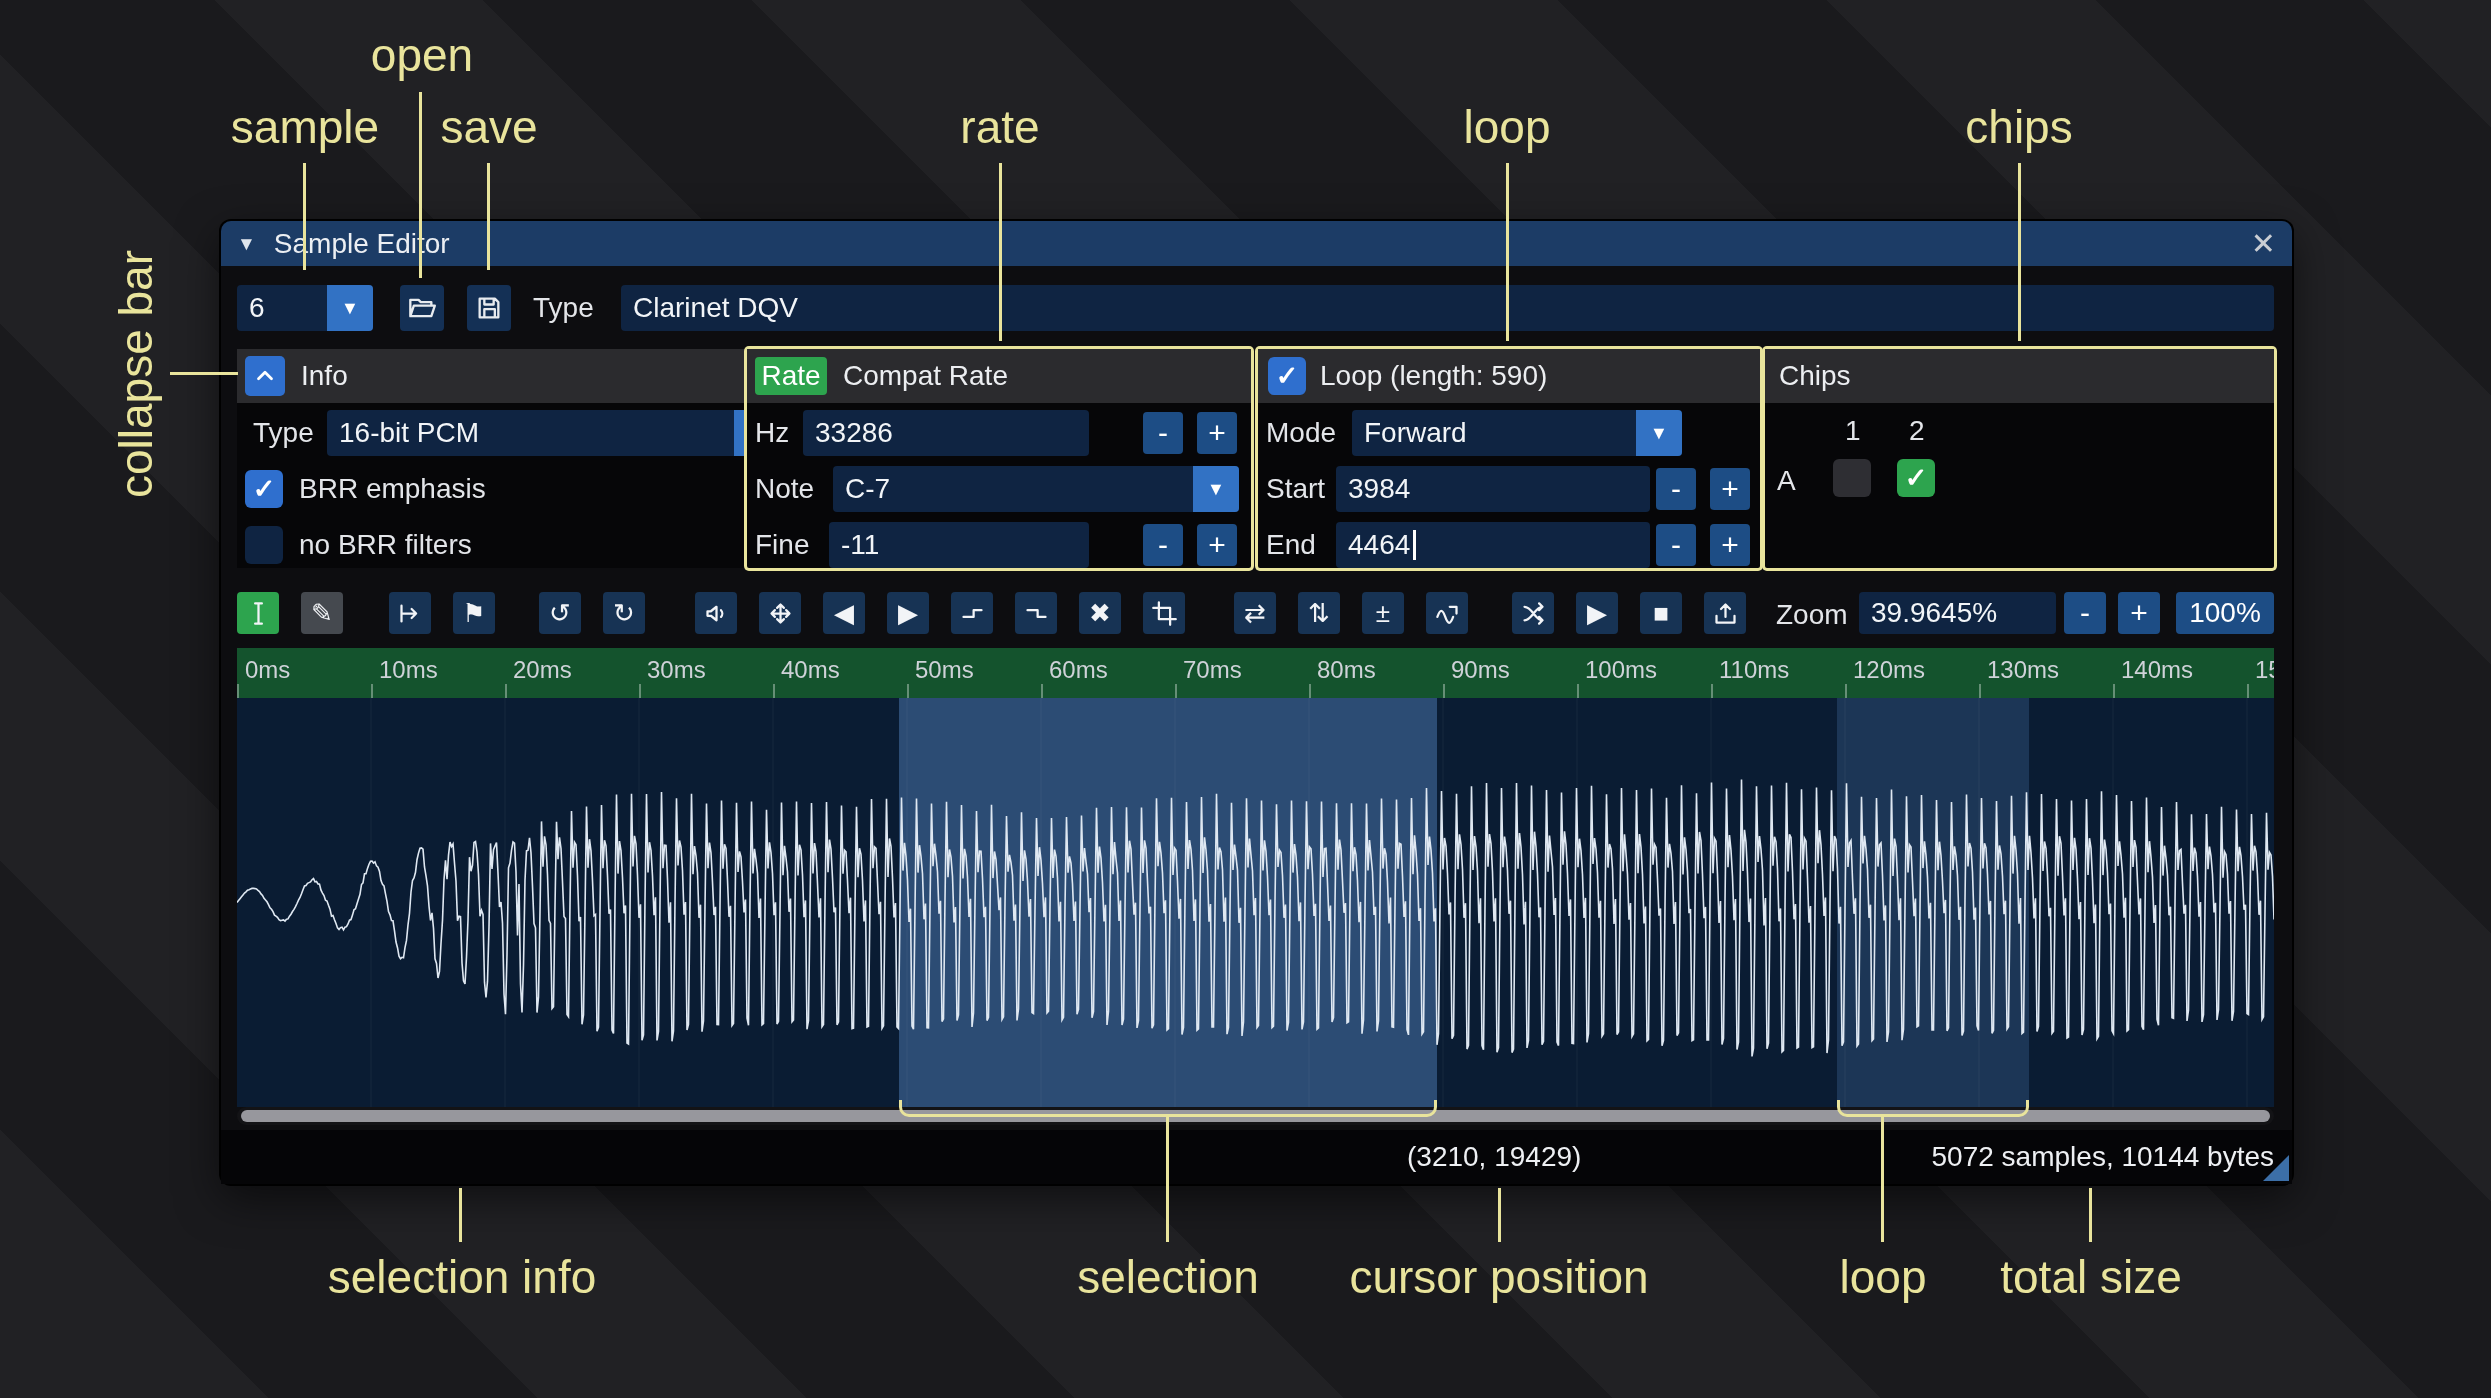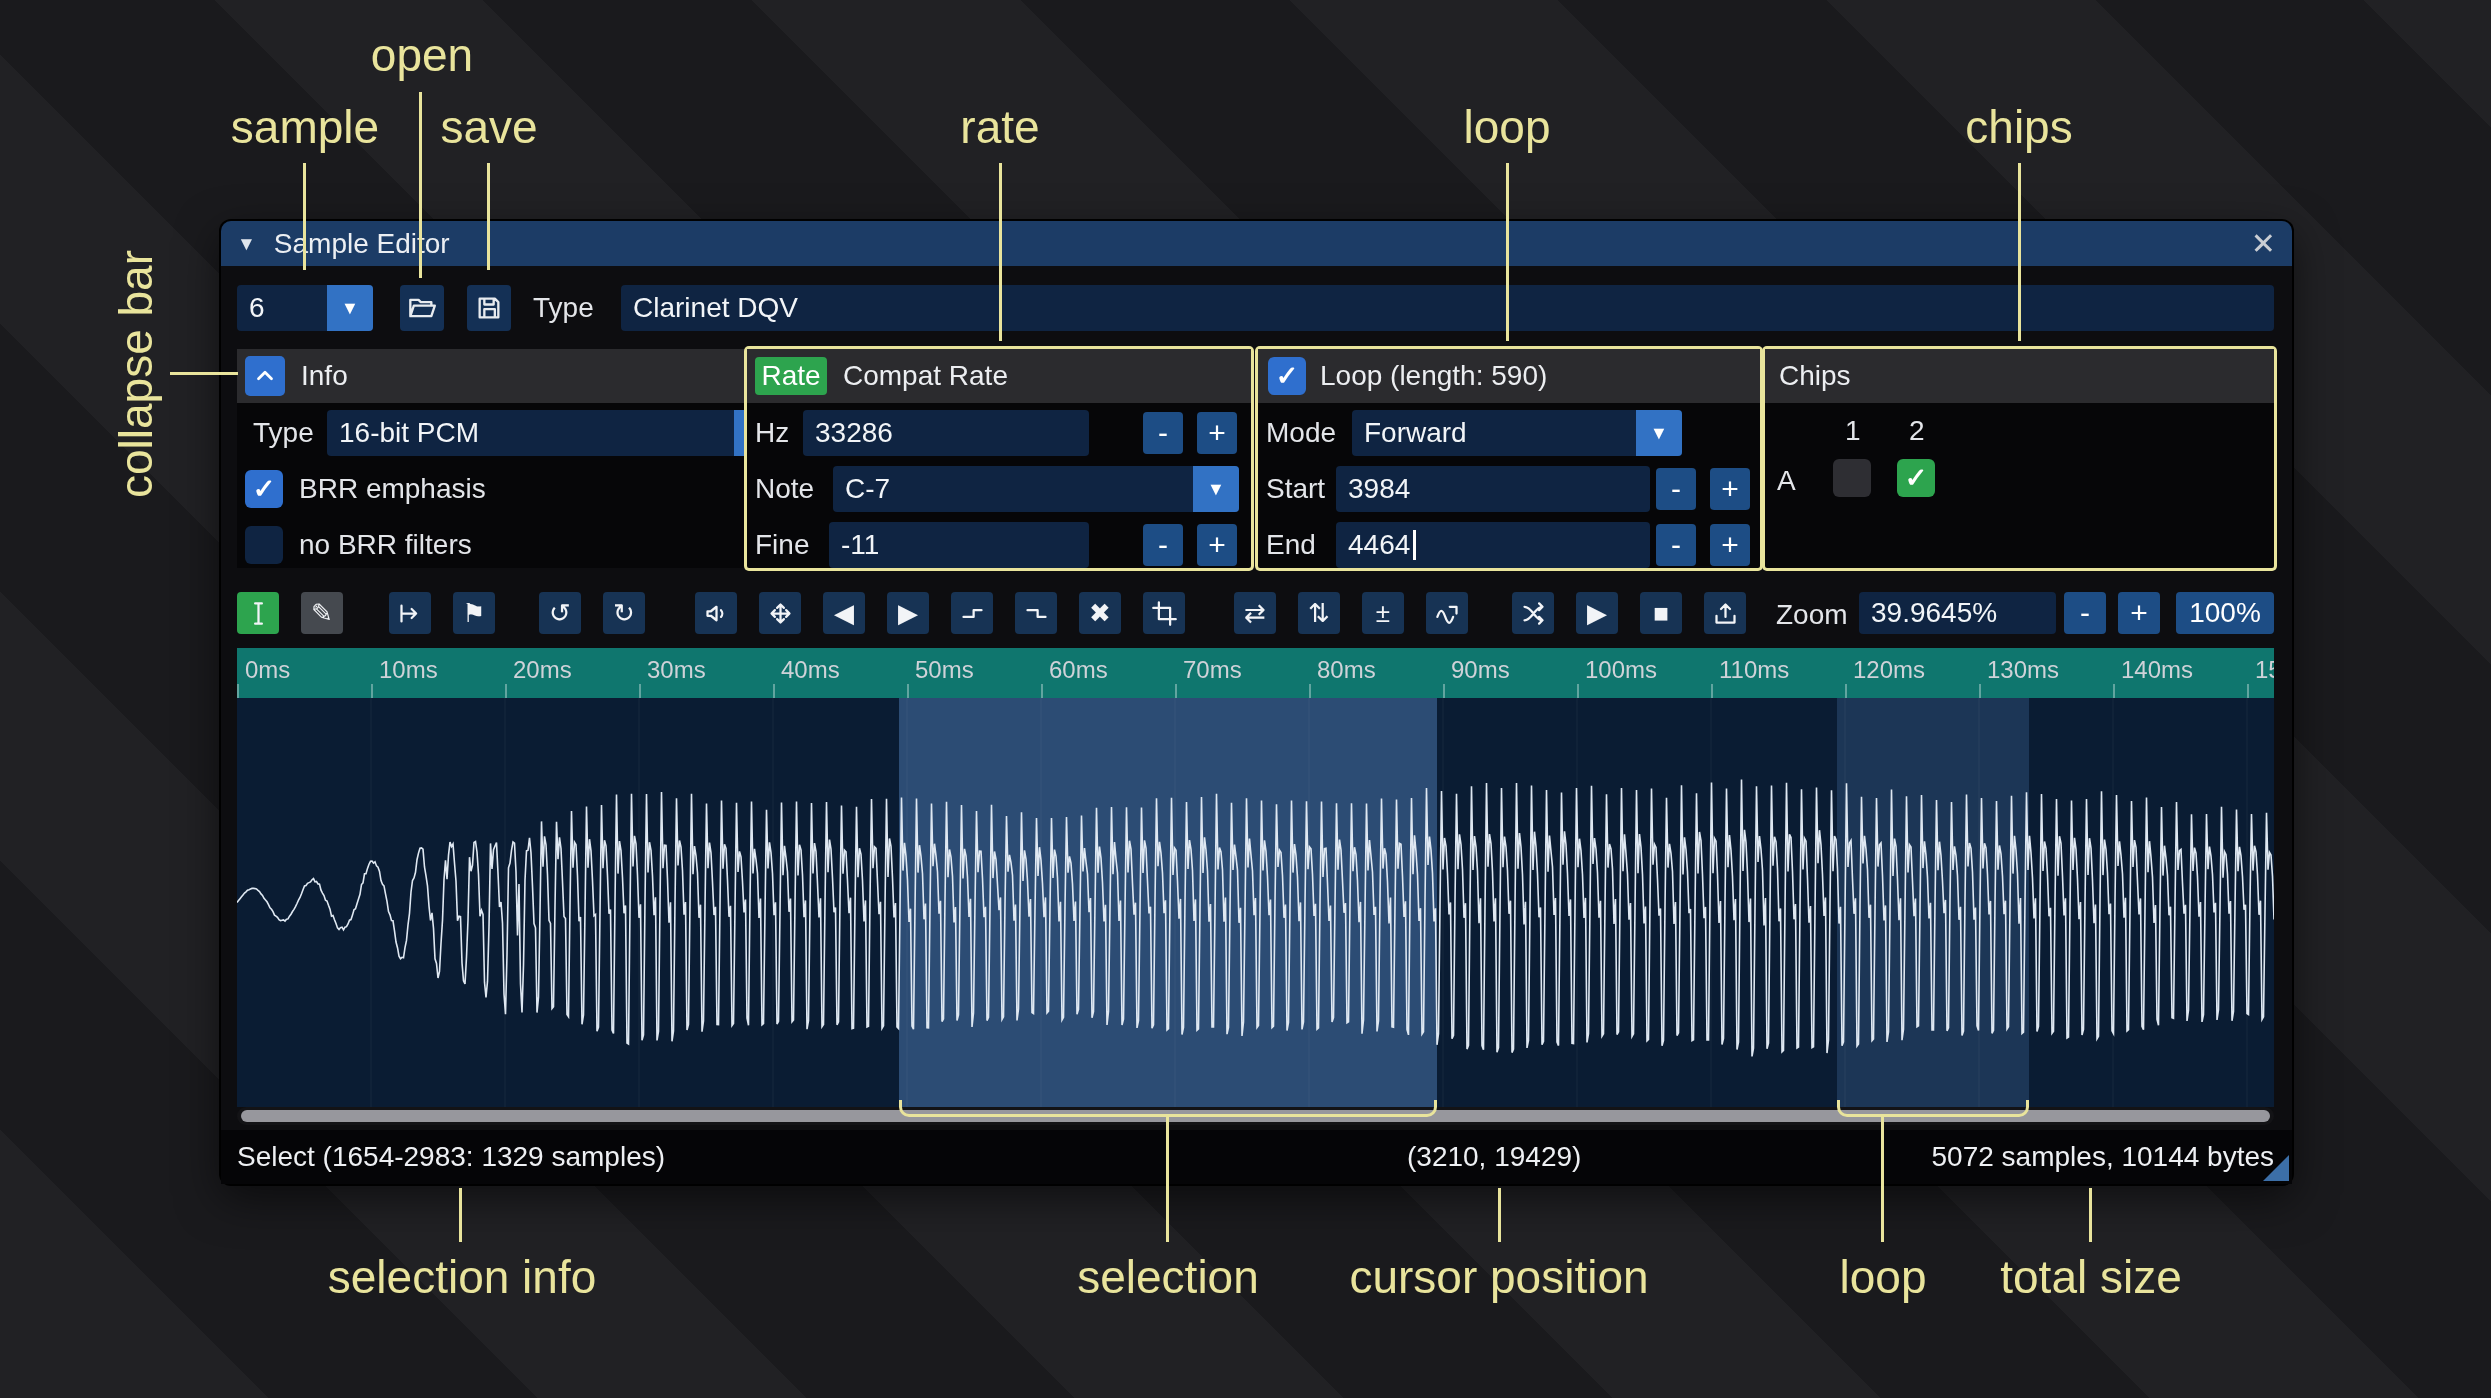--- a/index.html
+++ b/index.html
@@ -42,21 +42,21 @@
   .cb.blue{background:#2f6fce;}
   .cb.green{background:#2da44e;}
   .cb.on::after{content:"✓";color:#fff;font-size:27px;font-weight:bold;display:flex;align-items:center;justify-content:center;height:100%;}
   .tbtn{position:absolute;top:371px;width:42px;height:42px;background:#173354;border-radius:4px;
         display:flex;align-items:center;justify-content:center;}
   .tbtn.active{background:#2da44e;}
   .tbtn.gray{background:#45494f;}
   .tbtn svg{width:27px;height:27px;}
   .tbtn path{stroke:#f2f4f7;stroke-width:2;fill:none;stroke-linecap:round;stroke-linejoin:round;}
   .tglyph{color:#f2f4f7;font-size:26px;line-height:1;}
-  .ruler{background:#0f766e;overflow:hidden;color:#cfd2d8;font-size:24px;}
+  .ruler{background:#14532d;overflow:hidden;color:#cfd2d8;font-size:24px;}
   .rlabel{position:absolute;top:8px;white-space:nowrap;}
   .rtick{position:absolute;bottom:0;width:2px;height:14px;background:rgba(255,255,255,0.35);}
   .wavewrap{background:#0a1c33;overflow:hidden;}
   .scroll{background:#131316;border-radius:9px;}
   .thumb{position:absolute;background:#97979d;border-radius:7px;}
   .statusbar{background:#050507;}
   .stxt{position:absolute;top:0;height:54px;display:flex;align-items:center;color:#eef0f3;font-size:28px;white-space:nowrap;}
   .grip{position:absolute;right:3px;bottom:3px;width:0;height:0;border-left:26px solid transparent;border-bottom:26px solid #3c6fa8;}
   .ann{position:absolute;color:#e9e49c;font-size:46px;transform:translateX(-50%);white-space:nowrap;}
   .ann.vert{transform:translate(-50%,-50%) rotate(-90deg);}
@@ -332,21 +332,20 @@
           <line x1="2010" y1="0" x2="2010" y2="409" stroke="rgba(255,255,255,0.055)" stroke-width="1"></line>
           <polyline points="0.0,204.5 1.5,202.6 3.0,200.7 4.5,198.8 6.0,196.9 7.5,195.1 9.0,193.8 10.5,192.3 12.0,191.7 13.5,191.0 15.0,190.4 16.5,190.3 18.0,190.6 19.5,191.0 21.0,192.4 22.5,193.6 24.0,195.9 25.5,197.4 27.0,200.3 28.5,201.9 30.0,203.8 31.5,206.6 33.0,209.8 34.5,211.3 36.0,213.7 37.5,217.1 39.0,218.1 40.5,219.4 42.0,221.6 43.5,222.7 45.0,222.2 46.5,221.9 48.0,223.1 49.5,221.3 51.0,220.9 52.5,218.2 54.0,216.2 55.5,213.5 57.0,211.4 58.5,208.7 60.0,205.5 61.5,202.1 63.0,199.5 64.5,195.8 66.0,191.7 67.5,188.0 69.0,187.5 70.5,185.3 72.0,184.6 73.5,183.9 75.0,181.7 76.5,180.6 78.0,183.9 79.5,183.5 81.0,185.9 82.5,186.1 84.0,192.2 85.5,195.1 87.0,197.6 88.5,202.3 90.0,203.1 91.5,207.3 93.0,211.2 94.5,218.1 96.0,217.5 97.5,221.7 99.0,225.5 100.5,229.9 102.0,231.6 103.5,229.6 105.0,229.2 106.5,231.8 108.0,229.2 109.5,228.7 111.0,226.0 112.5,222.2 114.0,221.6 115.5,217.1 117.0,211.7 118.5,210.8 120.0,205.8 121.5,201.1 123.0,196.3 124.5,186.5 126.0,184.8 127.5,175.8 129.0,175.8 130.5,170.4 132.0,166.2 133.5,163.3 135.0,163.1 136.5,165.1 138.0,163.8 139.5,167.9 141.0,169.2 142.5,173.4 144.0,182.6 145.5,186.4 147.0,187.9 148.5,195.8 150.0,203.4 151.5,213.6 153.0,216.8 154.5,222.6 156.0,222.8 157.5,232.9 159.0,244.0 160.5,249.7 162.0,258.2 163.5,260.7 165.0,259.3 166.5,259.8 168.0,249.6 169.5,242.4 171.0,226.9 172.5,215.3 174.0,194.0 175.5,182.5 177.0,180.0 178.5,174.3 180.0,161.7 181.5,155.1 183.0,150.2 184.5,149.9 186.0,151.2 187.5,169.0 189.0,177.8 190.5,187.9 192.0,208.1 193.5,222.5 195.0,214.9 196.5,230.4 198.0,260.8 199.5,265.5 201.0,280.0 202.5,273.3 204.0,245.5 205.5,222.4 207.0,181.6 208.5,162.3 210.0,181.1 211.5,157.4 213.0,144.1 214.5,148.6 216.0,146.0 217.5,165.0 219.0,183.3 220.5,222.7 222.0,218.2 223.5,218.7 225.0,264.9 226.5,282.8 228.0,286.0 229.5,259.1 231.0,222.0 232.5,159.2 234.0,173.2 235.5,167.1 237.0,144.4 238.5,143.5 240.0,154.0 241.5,176.4 243.0,218.3 244.5,212.2 246.0,216.5 247.5,284.2 249.0,299.3 250.5,283.4 252.0,229.1 253.5,145.4 255.0,170.9 256.5,151.6 258.0,148.0 259.5,144.6 261.0,175.1 262.5,209.0 264.0,204.0 265.5,225.1 267.0,296.0 268.5,316.2 270.0,256.7 271.5,169.8 273.0,165.1 274.5,152.3 276.0,144.0 277.5,145.2 279.0,173.8 280.5,237.6 282.0,186.1 283.5,285.7 285.0,314.4 286.5,267.2 288.0,182.0 289.5,152.9 291.0,152.3 292.5,139.8 294.0,154.9 295.5,188.4 297.0,225.5 298.5,229.8 300.0,314.6 301.5,299.2 303.0,214.0 304.5,123.4 306.0,168.7 307.5,138.3 309.0,146.8 310.5,176.7 312.0,222.4 313.5,225.4 315.0,310.5 316.5,308.6 318.0,207.9 319.5,123.7 321.0,161.3 322.5,139.4 324.0,150.5 325.5,183.7 327.0,218.5 328.5,220.5 330.0,316.6 331.5,318.7 333.0,206.8 334.5,112.9 336.0,169.7 337.5,144.1 339.0,146.7 340.5,177.8 342.0,223.3 343.5,219.0 345.0,326.3 346.5,316.9 348.0,213.2 349.5,108.5 351.0,169.7 352.5,141.2 354.0,152.9 355.5,182.6 357.0,217.8 358.5,216.5 360.0,333.2 361.5,329.0 363.0,213.6 364.5,106.9 366.0,170.2 367.5,142.3 369.0,147.9 370.5,177.6 372.0,215.6 373.5,211.6 375.0,332.1 376.5,335.4 378.0,202.9 379.5,96.6 381.0,175.6 382.5,143.1 384.0,152.6 385.5,179.8 387.0,215.3 388.5,207.4 390.0,345.1 391.5,346.1 393.0,211.0 394.5,95.8 396.0,168.5 397.5,137.8 399.0,145.9 400.5,177.3 402.0,219.8 403.5,206.3 405.0,342.3 406.5,337.0 408.0,203.1 409.5,95.9 411.0,174.5 412.5,144.2 414.0,152.3 415.5,178.1 417.0,217.3 418.5,199.3 420.0,342.4 421.5,333.5 423.0,204.6 424.5,94.0 426.0,170.3 427.5,147.2 429.0,147.4 430.5,181.0 432.0,224.8 433.5,204.2 435.0,343.3 436.5,333.0 438.0,204.7 439.5,100.3 441.0,167.4 442.5,142.5 444.0,149.2 445.5,172.7 447.0,216.7 448.5,204.0 450.0,332.1 451.5,326.4 453.0,204.9 454.5,95.8 456.0,176.2 457.5,148.0 459.0,157.8 460.5,175.0 462.0,219.8 463.5,206.7 465.0,333.7 466.5,322.9 468.0,208.2 469.5,105.5 471.0,170.3 472.5,144.5 474.0,154.8 475.5,184.1 477.0,217.0 478.5,208.8 480.0,326.5 481.5,326.6 483.0,207.1 484.5,102.5 486.0,170.8 487.5,146.3 489.0,150.4 490.5,182.1 492.0,218.8 493.5,207.8 495.0,327.5 496.5,325.4 498.0,209.5 499.5,104.7 501.0,173.9 502.5,153.4 504.0,158.8 505.5,183.5 507.0,214.5 508.5,201.5 510.0,320.1 511.5,327.3 513.0,202.2 514.5,103.5 516.0,175.4 517.5,150.8 519.0,161.6 520.5,175.3 522.0,219.9 523.5,200.6 525.0,326.8 526.5,325.6 528.0,212.6 529.5,111.7 531.0,170.4 532.5,144.4 534.0,154.7 535.5,175.8 537.0,217.1 538.5,204.3 540.0,326.0 541.5,323.2 543.0,213.0 544.5,104.5 546.0,177.2 547.5,147.9 549.0,159.9 550.5,174.0 552.0,213.8 553.5,200.5 555.0,323.7 556.5,321.9 558.0,205.3 559.5,103.4 561.0,177.4 562.5,146.8 564.0,151.8 565.5,177.0 567.0,219.2 568.5,202.4 570.0,331.2 571.5,322.6 573.0,209.6 574.5,104.9 576.0,175.4 577.5,145.1 579.0,153.5 580.5,185.3 582.0,219.5 583.5,200.2 585.0,328.7 586.5,326.5 588.0,205.0 589.5,104.1 591.0,174.3 592.5,141.5 594.0,151.2 595.5,180.0 597.0,214.2 598.5,209.5 600.0,326.8 601.5,323.7 603.0,202.1 604.5,107.5 606.0,175.8 607.5,152.2 609.0,153.8 610.5,182.7 612.0,215.2 613.5,199.7 615.0,330.6 616.5,330.1 618.0,207.8 619.5,108.8 621.0,179.3 622.5,150.2 624.0,156.3 625.5,182.4 627.0,223.4 628.5,202.4 630.0,328.9 631.5,328.2 633.0,201.3 634.5,101.1 636.0,170.2 637.5,148.8 639.0,150.4 640.5,183.2 642.0,216.2 643.5,203.8 645.0,330.4 646.5,327.8 648.0,207.2 649.5,100.8 651.0,178.9 652.5,140.5 654.0,148.4 655.5,180.0 657.0,219.5 658.5,205.0 660.0,328.9 661.5,330.5 663.0,211.3 664.5,99.6 666.0,172.6 667.5,144.9 669.0,158.2 670.5,181.9 672.0,224.0 673.5,210.7 675.0,328.0 676.5,331.2 678.0,209.8 679.5,100.5 681.0,174.6 682.5,147.2 684.0,158.4 685.5,175.7 687.0,221.3 688.5,205.5 690.0,329.7 691.5,329.8 693.0,208.9 694.5,105.5 696.0,168.2 697.5,145.7 699.0,157.9 700.5,174.0 702.0,215.6 703.5,202.8 705.0,323.5 706.5,320.7 708.0,201.5 709.5,103.7 711.0,179.3 712.5,151.5 714.0,159.2 715.5,178.3 717.0,224.5 718.5,209.1 720.0,322.5 721.5,316.9 723.0,203.4 724.5,106.9 726.0,180.5 727.5,150.9 729.0,157.8 730.5,179.3 732.0,218.9 733.5,200.8 735.0,328.9 736.5,315.0 738.0,205.5 739.5,113.1 741.0,174.3 742.5,153.1 744.0,153.3 745.5,180.5 747.0,219.2 748.5,208.8 750.0,322.6 751.5,319.3 753.0,209.7 754.5,106.8 756.0,180.1 757.5,153.5 759.0,161.3 760.5,186.2 762.0,212.1 763.5,199.4 765.0,321.4 766.5,318.7 768.0,205.7 769.5,118.0 771.0,173.7 772.5,156.9 774.0,164.7 775.5,177.2 777.0,222.7 778.5,206.5 780.0,322.5 781.5,311.0 783.0,206.0 784.5,114.2 786.0,182.9 787.5,152.4 789.0,161.0 790.5,183.0 792.0,218.6 793.5,201.1 795.0,314.6 796.5,315.6 798.0,211.1 799.5,119.9 801.0,178.0 802.5,149.2 804.0,162.2 805.5,185.6 807.0,219.2 808.5,199.4 810.0,315.0 811.5,313.3 813.0,208.2 814.5,120.0 816.0,179.9 817.5,151.6 819.0,158.4 820.5,180.0 822.0,223.5 823.5,203.8 825.0,322.1 826.5,319.4 828.0,208.3 829.5,119.1 831.0,174.8 832.5,158.4 834.0,165.2 835.5,185.9 837.0,223.0 838.5,203.6 840.0,316.2 841.5,311.3 843.0,209.0 844.5,117.5 846.0,173.5 847.5,150.1 849.0,163.8 850.5,176.0 852.0,214.2 853.5,200.0 855.0,319.8 856.5,313.6 858.0,206.9 859.5,109.8 861.0,174.7 862.5,148.6 864.0,160.1 865.5,184.6 867.0,223.4 868.5,206.7 870.0,326.9 871.5,313.4 873.0,209.2 874.5,109.0 876.0,176.3 877.5,144.0 879.0,161.3 880.5,175.1 882.0,223.0 883.5,202.6 885.0,327.0 886.5,321.1 888.0,209.4 889.5,109.2 891.0,174.5 892.5,142.7 894.0,151.1 895.5,185.4 897.0,216.6 898.5,204.7 900.0,329.9 901.5,322.6 903.0,210.8 904.5,109.4 906.0,175.0 907.5,142.4 909.0,150.0 910.5,183.2 912.0,215.4 913.5,208.8 915.0,330.2 916.5,326.9 918.0,202.3 919.5,100.2 921.0,168.2 922.5,143.8 924.0,155.2 925.5,175.1 927.0,215.1 928.5,202.3 930.0,331.9 931.5,330.6 933.0,205.6 934.5,99.7 936.0,176.9 937.5,149.9 939.0,152.2 940.5,183.1 942.0,220.7 943.5,200.9 945.0,336.6 946.5,329.4 948.0,203.3 949.5,104.0 951.0,171.0 952.5,142.1 954.0,151.4 955.5,172.5 957.0,223.0 958.5,201.4 960.0,332.2 961.5,330.8 963.0,209.8 964.5,99.1 966.0,175.0 967.5,139.3 969.0,152.0 970.5,173.3 972.0,223.7 973.5,206.0 975.0,329.0 976.5,328.9 978.0,211.0 979.5,95.8 981.0,171.4 982.5,149.6 984.0,154.0 985.5,171.9 987.0,223.8 988.5,199.6 990.0,336.2 991.5,329.3 993.0,211.7 994.5,104.8 996.0,172.0 997.5,146.6 999.0,158.8 1000.5,172.4 1002.0,224.8 1003.5,209.8 1005.0,337.9 1006.5,323.9 1008.0,210.7 1009.5,100.2 1011.0,169.5 1012.5,140.5 1014.0,157.1 1015.5,173.0 1017.0,217.1 1018.5,200.0 1020.0,329.5 1021.5,327.4 1023.0,212.6 1024.5,102.6 1026.0,172.4 1027.5,142.4 1029.0,153.4 1030.5,178.7 1032.0,217.2 1033.5,201.5 1035.0,329.7 1036.5,328.2 1038.0,202.8 1039.5,106.2 1041.0,169.0 1042.5,152.1 1044.0,154.4 1045.5,177.8 1047.0,219.8 1048.5,206.6 1050.0,332.5 1051.5,324.5 1053.0,206.6 1054.5,102.6 1056.0,174.6 1057.5,146.0 1059.0,157.4 1060.5,179.2 1062.0,223.3 1063.5,204.4 1065.0,331.4 1066.5,323.8 1068.0,205.1 1069.5,103.2 1071.0,171.2 1072.5,148.9 1074.0,150.7 1075.5,176.4 1077.0,218.0 1078.5,205.8 1080.0,331.3 1081.5,330.0 1083.0,205.6 1084.5,103.4 1086.0,178.9 1087.5,150.6 1089.0,150.2 1090.5,184.9 1092.0,223.0 1093.5,207.6 1095.0,324.0 1096.5,319.5 1098.0,205.6 1099.5,105.3 1101.0,171.8 1102.5,141.6 1104.0,151.9 1105.5,182.6 1107.0,214.8 1108.5,205.1 1110.0,324.8 1111.5,323.9 1113.0,203.8 1114.5,105.3 1116.0,173.3 1117.5,149.2 1119.0,156.5 1120.5,182.7 1122.0,224.3 1123.5,203.9 1125.0,335.7 1126.5,322.0 1128.0,210.8 1129.5,105.4 1131.0,172.4 1132.5,142.1 1134.0,158.0 1135.5,174.3 1137.0,216.9 1138.5,208.8 1140.0,333.4 1141.5,322.9 1143.0,201.3 1144.5,100.4 1146.0,170.6 1147.5,150.3 1149.0,156.4 1150.5,183.7 1152.0,225.5 1153.5,199.6 1155.0,328.9 1156.5,329.2 1158.0,208.3 1159.5,101.6 1161.0,170.8 1162.5,145.4 1164.0,146.3 1165.5,178.4 1167.0,219.0 1168.5,203.3 1170.0,331.6 1171.5,336.9 1173.0,203.3 1174.5,100.0 1176.0,176.3 1177.5,137.4 1179.0,153.5 1180.5,176.6 1182.0,222.9 1183.5,210.2 1185.0,336.1 1186.5,333.8 1188.0,202.6 1189.5,90.1 1191.0,167.0 1192.5,138.5 1194.0,151.9 1195.5,175.4 1197.0,223.4 1198.5,210.3 1200.0,346.8 1201.5,335.8 1203.0,207.3 1204.5,92.9 1206.0,171.5 1207.5,140.0 1209.0,148.2 1210.5,175.8 1212.0,216.5 1213.5,204.4 1215.0,340.7 1216.5,337.4 1218.0,202.3 1219.5,95.8 1221.0,171.2 1222.5,136.3 1224.0,146.5 1225.5,171.5 1227.0,219.8 1228.5,205.2 1230.0,351.1 1231.5,347.4 1233.0,203.4 1234.5,88.2 1236.0,172.0 1237.5,138.0 1239.0,149.2 1240.5,173.2 1242.0,225.3 1243.5,200.3 1245.0,347.5 1246.5,351.8 1248.0,209.0 1249.5,84.9 1251.0,168.7 1252.5,136.1 1254.0,145.6 1255.5,173.9 1257.0,223.5 1258.5,200.3 1260.0,354.2 1261.5,349.5 1263.0,210.9 1264.5,90.1 1266.0,169.2 1267.5,138.6 1269.0,149.0 1270.5,172.9 1272.0,215.8 1273.5,202.7 1275.0,354.6 1276.5,351.1 1278.0,206.3 1279.5,84.9 1281.0,170.7 1282.5,135.1 1284.0,149.0 1285.5,176.7 1287.0,226.5 1288.5,203.7 1290.0,349.9 1291.5,342.3 1293.0,208.7 1294.5,87.4 1296.0,171.9 1297.5,133.7 1299.0,148.7 1300.5,175.9 1302.0,219.3 1303.5,209.4 1305.0,346.7 1306.5,343.3 1308.0,211.7 1309.5,92.1 1311.0,173.7 1312.5,137.5 1314.0,153.3 1315.5,169.0 1317.0,217.0 1318.5,200.1 1320.0,344.1 1321.5,347.6 1323.0,212.1 1324.5,94.4 1326.0,166.8 1327.5,133.4 1329.0,146.7 1330.5,175.7 1332.0,218.0 1333.5,201.4 1335.0,345.3 1336.5,345.6 1338.0,209.8 1339.5,90.1 1341.0,169.3 1342.5,140.7 1344.0,152.6 1345.5,176.8 1347.0,219.9 1348.5,199.9 1350.0,344.4 1351.5,335.7 1353.0,206.9 1354.5,87.7 1356.0,165.9 1357.5,140.1 1359.0,151.0 1360.5,175.0 1362.0,219.8 1363.5,202.7 1365.0,338.2 1366.5,335.7 1368.0,207.7 1369.5,96.3 1371.0,169.6 1372.5,146.1 1374.0,151.0 1375.5,171.1 1377.0,226.0 1378.5,201.0 1380.0,336.5 1381.5,333.7 1383.0,206.3 1384.5,90.1 1386.0,173.3 1387.5,136.4 1389.0,155.4 1390.5,176.3 1392.0,221.8 1393.5,205.1 1395.0,338.5 1396.5,335.8 1398.0,210.1 1399.5,92.0 1401.0,175.2 1402.5,136.0 1404.0,149.4 1405.5,176.6 1407.0,225.4 1408.5,208.5 1410.0,342.9 1411.5,341.4 1413.0,203.5 1414.5,90.6 1416.0,166.7 1417.5,146.3 1419.0,149.4 1420.5,181.0 1422.0,217.7 1423.5,210.5 1425.0,347.8 1426.5,342.4 1428.0,208.1 1429.5,99.7 1431.0,169.6 1432.5,145.9 1434.0,155.4 1435.5,173.6 1437.0,225.9 1438.5,204.1 1440.0,337.6 1441.5,334.7 1443.0,210.0 1444.5,87.2 1446.0,176.4 1447.5,139.4 1449.0,151.5 1450.5,173.9 1452.0,215.1 1453.5,211.0 1455.0,342.7 1456.5,341.8 1458.0,208.1 1459.5,95.2 1461.0,175.5 1462.5,134.0 1464.0,142.7 1465.5,176.8 1467.0,220.2 1468.5,208.9 1470.0,341.9 1471.5,342.0 1473.0,201.9 1474.5,84.4 1476.0,175.3 1477.5,140.2 1479.0,143.1 1480.5,176.5 1482.0,225.0 1483.5,203.1 1485.0,346.6 1486.5,340.4 1488.0,203.6 1489.5,90.6 1491.0,169.3 1492.5,137.0 1494.0,152.4 1495.5,178.5 1497.0,222.1 1498.5,201.1 1500.0,351.6 1501.5,344.2 1503.0,201.9 1504.5,81.4 1506.0,173.0 1507.5,131.9 1509.0,144.4 1510.5,175.8 1512.0,224.1 1513.5,200.5 1515.0,358.4 1516.5,350.2 1518.0,210.5 1519.5,88.3 1521.0,164.0 1522.5,138.0 1524.0,151.3 1525.5,172.3 1527.0,227.5 1528.5,200.0 1530.0,350.8 1531.5,345.1 1533.0,207.8 1534.5,87.6 1536.0,167.8 1537.5,138.8 1539.0,143.8 1540.5,171.0 1542.0,223.3 1543.5,210.4 1545.0,353.9 1546.5,352.4 1548.0,209.5 1549.5,84.8 1551.0,173.5 1552.5,136.4 1554.0,139.5 1555.5,173.6 1557.0,221.3 1558.5,206.1 1560.0,350.1 1561.5,349.1 1563.0,208.7 1564.5,91.3 1566.0,171.4 1567.5,140.3 1569.0,143.2 1570.5,180.1 1572.0,224.7 1573.5,208.1 1575.0,349.7 1576.5,348.8 1578.0,212.3 1579.5,89.4 1581.0,165.3 1582.5,132.2 1584.0,146.9 1585.5,176.7 1587.0,217.9 1588.5,199.6 1590.0,355.1 1591.5,342.0 1593.0,205.2 1594.5,92.2 1596.0,173.3 1597.5,138.1 1599.0,141.8 1600.5,171.3 1602.0,225.6 1603.5,208.7 1605.0,347.7 1606.5,343.8 1608.0,210.7 1609.5,85.3 1611.0,168.9 1612.5,145.1 1614.0,142.5 1615.5,181.0 1617.0,215.8 1618.5,200.3 1620.0,348.0 1621.5,345.9 1623.0,207.3 1624.5,98.7 1626.0,165.4 1627.5,137.8 1629.0,151.1 1630.5,171.7 1632.0,219.8 1633.5,206.7 1635.0,342.6 1636.5,340.9 1638.0,212.7 1639.5,100.1 1641.0,168.6 1642.5,146.7 1644.0,144.9 1645.5,177.8 1647.0,222.4 1648.5,207.4 1650.0,343.9 1651.5,334.0 1653.0,212.7 1654.5,91.6 1656.0,177.9 1657.5,140.6 1659.0,148.3 1660.5,181.1 1662.0,222.2 1663.5,200.2 1665.0,342.2 1666.5,331.2 1668.0,209.6 1669.5,98.3 1671.0,174.4 1672.5,146.7 1674.0,148.9 1675.5,183.0 1677.0,218.1 1678.5,200.5 1680.0,328.7 1681.5,327.7 1683.0,210.8 1684.5,97.1 1686.0,170.1 1687.5,143.3 1689.0,157.1 1690.5,179.1 1692.0,220.5 1693.5,204.8 1695.0,331.9 1696.5,331.9 1698.0,205.6 1699.5,101.9 1701.0,172.3 1702.5,143.7 1704.0,157.6 1705.5,183.0 1707.0,215.2 1708.5,201.9 1710.0,332.8 1711.5,329.8 1713.0,201.5 1714.5,103.9 1716.0,171.9 1717.5,148.3 1719.0,157.7 1720.5,177.7 1722.0,221.8 1723.5,208.8 1725.0,337.4 1726.5,333.2 1728.0,201.5 1729.5,96.5 1731.0,168.5 1732.5,145.0 1734.0,150.3 1735.5,174.4 1737.0,221.6 1738.5,209.5 1740.0,327.9 1741.5,332.4 1743.0,204.0 1744.5,100.1 1746.0,170.5 1747.5,145.2 1749.0,149.9 1750.5,176.5 1752.0,216.5 1753.5,202.9 1755.0,335.3 1756.5,332.2 1758.0,204.4 1759.5,103.0 1761.0,171.7 1762.5,147.5 1764.0,155.9 1765.5,178.2 1767.0,216.1 1768.5,202.7 1770.0,331.1 1771.5,328.8 1773.0,207.1 1774.5,97.8 1776.0,175.6 1777.5,137.9 1779.0,152.2 1780.5,176.0 1782.0,225.7 1783.5,200.1 1785.0,335.5 1786.5,334.1 1788.0,202.7 1789.5,94.3 1791.0,172.0 1792.5,137.8 1794.0,154.7 1795.5,180.1 1797.0,220.5 1798.5,200.3 1800.0,333.5 1801.5,328.5 1803.0,204.8 1804.5,96.1 1806.0,173.0 1807.5,143.5 1809.0,150.4 1810.5,177.1 1812.0,218.3 1813.5,209.8 1815.0,335.3 1816.5,333.2 1818.0,202.5 1819.5,101.1 1821.0,177.7 1822.5,138.2 1824.0,145.3 1825.5,178.1 1827.0,217.4 1828.5,200.2 1830.0,340.1 1831.5,339.1 1833.0,209.3 1834.5,102.5 1836.0,172.0 1837.5,139.8 1839.0,151.4 1840.5,180.9 1842.0,221.3 1843.5,204.0 1845.0,337.1 1846.5,331.4 1848.0,203.9 1849.5,100.9 1851.0,177.0 1852.5,140.2 1854.0,150.1 1855.5,182.0 1857.0,225.3 1858.5,206.5 1860.0,340.9 1861.5,338.3 1863.0,203.0 1864.5,93.2 1866.0,177.1 1867.5,141.5 1869.0,151.4 1870.5,175.4 1872.0,216.1 1873.5,205.6 1875.0,332.9 1876.5,335.6 1878.0,201.9 1879.5,97.0 1881.0,168.0 1882.5,143.3 1884.0,157.3 1885.5,176.0 1887.0,219.7 1888.5,199.8 1890.0,333.0 1891.5,331.6 1893.0,211.6 1894.5,103.0 1896.0,168.9 1897.5,142.1 1899.0,149.3 1900.5,183.1 1902.0,216.4 1903.5,200.4 1905.0,328.3 1906.5,331.7 1908.0,211.2 1909.5,99.6 1911.0,174.2 1912.5,143.2 1914.0,159.1 1915.5,179.1 1917.0,224.9 1918.5,207.1 1920.0,321.5 1921.5,327.3 1923.0,208.4 1924.5,109.0 1926.0,177.6 1927.5,147.7 1929.0,160.3 1930.5,177.2 1932.0,217.3 1933.5,208.7 1935.0,319.8 1936.5,320.4 1938.0,205.1 1939.5,104.1 1941.0,171.9 1942.5,152.6 1944.0,151.4 1945.5,184.9 1947.0,215.6 1948.5,206.8 1950.0,322.9 1951.5,312.3 1953.0,208.9 1954.5,116.3 1956.0,173.0 1957.5,149.6 1959.0,155.2 1960.5,178.9 1962.0,218.6 1963.5,204.1 1965.0,323.9 1966.5,316.6 1968.0,210.6 1969.5,116.0 1971.0,171.3 1972.5,148.6 1974.0,158.0 1975.5,176.7 1977.0,214.4 1978.5,204.8 1980.0,321.9 1981.5,311.6 1983.0,208.4 1984.5,108.7 1986.0,179.8 1987.5,153.5 1989.0,156.6 1990.5,176.1 1992.0,215.7 1993.5,203.0 1995.0,322.8 1996.5,313.4 1998.0,208.6 1999.5,111.4 2001.0,173.3 2002.5,148.9 2004.0,157.9 2005.5,178.7 2007.0,211.8 2008.5,206.8 2010.0,315.6 2011.5,316.6 2013.0,202.1 2014.5,116.1 2016.0,172.6 2017.5,147.7 2019.0,153.9 2020.5,177.0 2022.0,216.8 2023.5,202.7 2025.0,321.5 2026.5,318.8 2028.0,212.9 2029.5,114.8 2031.0,171.7 2032.5,154.4 2034.0,157.0 2035.5,178.4 2037.0,221.4" fill="none" stroke="#dfe8f2" stroke-width="1.6"></polyline>
         </svg>
     </div>
 
     <div class="scroll abs" style="left:16px;top:886px;width:2037px;height:18px;">
       <div class="thumb" style="left:4px;top:3px;width:2029px;height:12px;"></div>
     </div>
 
     <div class="statusbar abs" style="left:0;top:909px;width:2071px;height:54px;">
-      <span class="stxt" style="left:16px;">Select (1654-2983: 1329 samples)</span>
       <span class="stxt" style="left:1186px;">(3210, 19429)</span>
       <span class="stxt" style="right:18px;">5072 samples, 10144 bytes</span>
     </div>
 
     <div class="grip"></div>
   </div>
 
   <span class="ann" style="left:422px;top:28px;">open</span>
   <span class="ann" style="left:305px;top:100px;">sample</span>
   <span class="ann" style="left:489px;top:100px;">save</span>

